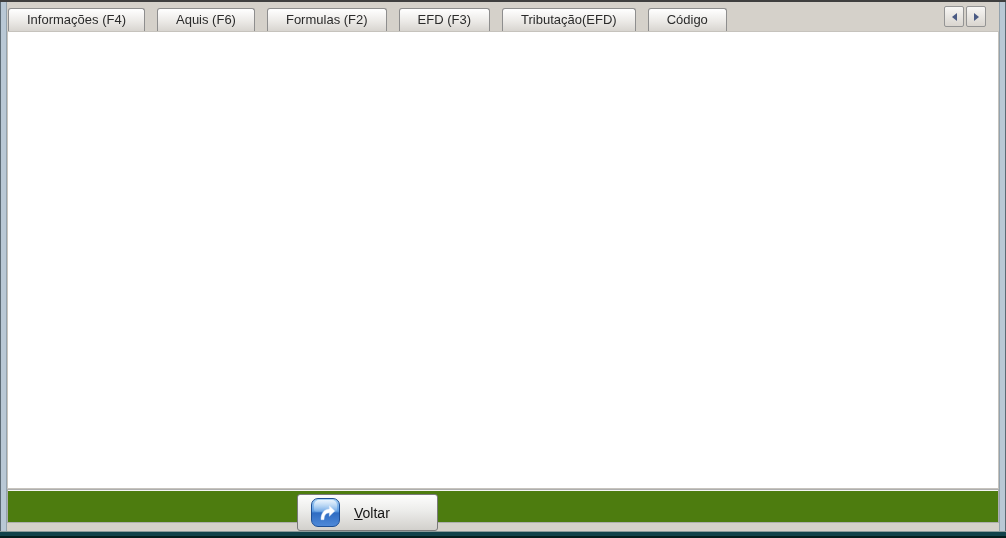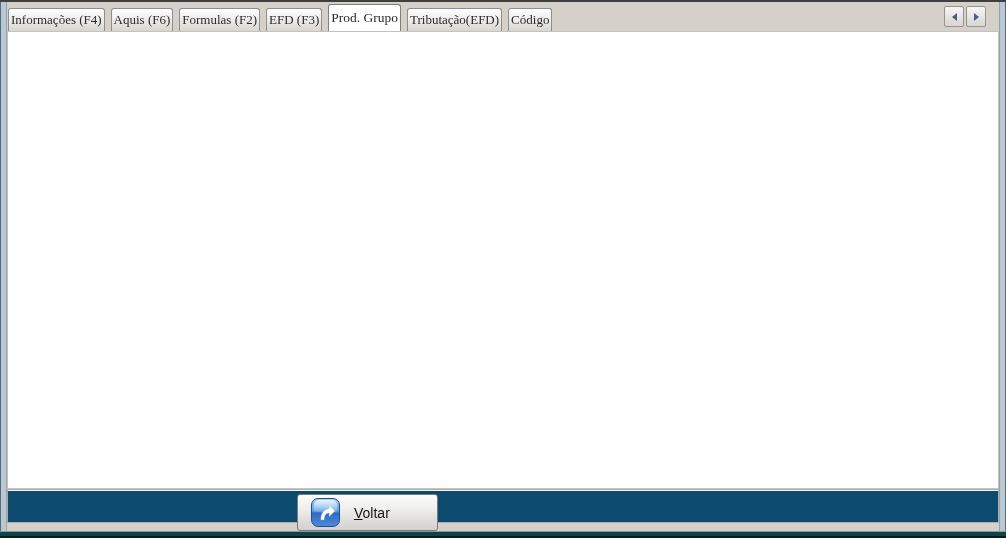--- a/index.html
+++ b/index.html
@@ -13,24 +13,24 @@
     background:linear-gradient(to right,#5c6a74 0 1px,#b9c8d5 1px 6px,#93a2ad 6px 7px);}
   .edge-right{position:absolute;right:0;top:2px;width:7px;height:529px;
     background:linear-gradient(to left,#5c6a74 0 1px,#b9c8d5 1px 6px,#93a2ad 6px 7px);}
   .edge-bottom{position:absolute;left:0;top:531px;width:1006px;height:7px;
     background:linear-gradient(to bottom,#8a9a9a 0 1px,#11424a 1px 5px,#041d1d 5px 7px);}
 
   
   .tabbar{position:absolute;left:7px;top:2px;width:992px;height:29px;background:#d5d1ca;z-index:3;}
   .tabs{position:absolute;left:1px;bottom:0;right:0;height:29px;display:flex;align-items:flex-end;overflow:hidden;}
   .tab{
-    flex:0 0 auto;height:22px;line-height:22px;padding:0 2px;margin-right:6px;
+    flex:0 0 auto;height:22px;line-height:22px;padding:0 18px;margin-right:12px;
     background:linear-gradient(180deg,#ffffff 0%,#eceae7 55%,#d8d5d0 100%);
     border:1px solid #8e8e8e;border-bottom:none;border-radius:3px 3px 0 0;
-    font-size:13px;color:#2b2b2b;white-space:nowrap;cursor:default;font-family:Liberation Serif, serif;
+    font-size:13px;color:#2b2b2b;white-space:nowrap;cursor:default;
   }
   .tab.active{
     height:27px;line-height:26px;background:#ffffff;position:relative;z-index:5;
     margin-bottom:-1px;border-color:#7f7f7f;font-size:13.5px;
   }
   .tabscroller{position:absolute;right:13px;top:4px;z-index:6;display:flex;gap:2px;}
   .tsbtn{width:18px;height:19px;background:linear-gradient(180deg,#f7f6f4,#d9d5cf);
     border:1px solid #949494;border-radius:2px;display:flex;align-items:center;justify-content:center;}
   .tri{width:0;height:0;display:inline-block;}
   .tri.left{border-top:4px solid transparent;border-bottom:4px solid transparent;border-right:5px solid #4a5a84;}
@@ -76,21 +76,21 @@
   .hscroll{position:absolute;left:0;bottom:0;width:958px;height:17px;background:#f3f1ee;
     border-top:1px solid #c6c2bb;box-sizing:border-box;}
   .hscroll .arr-left{position:absolute;left:5px;top:4px;width:0;height:0;
     border-top:4px solid transparent;border-bottom:4px solid transparent;border-right:6px solid #3a3a3a;}
   .hscroll .arr-right{position:absolute;right:22px;top:4px;width:0;height:0;
     border-top:4px solid transparent;border-bottom:4px solid transparent;border-left:6px solid #3a3a3a;}
   .hthumb{position:absolute;left:14px;top:2px;width:22px;height:12px;
     background:linear-gradient(180deg,#fbfaf9,#dedad4);border:1px solid #979289;border-radius:2px;}
 
   
-  .bottompanel{position:absolute;left:7px;top:489px;width:992px;height:34px;background:#0c4a6e;
+  .bottompanel{position:absolute;left:7px;top:489px;width:992px;height:34px;background:#4d7c0f;
     border:1px solid #aeaeae;box-sizing:border-box;box-shadow:inset 0 1px 0 #f5f4f2;z-index:4;}
   .voltar-btn{position:absolute;left:289px;top:4px;width:141px;height:37px;
     border:1px solid #7a7a7a;border-radius:3px;box-sizing:border-box;
     background:linear-gradient(180deg,#fdfdfd 0%,#ececea 45%,#d2d0cc 100%);
     display:flex;align-items:center;gap:14px;padding-left:13px;cursor:default;}
   .voltar-icon{position:relative;width:29px;height:29px;border-radius:7px;
     border:1px solid #1d4f96;box-sizing:border-box;
     background:linear-gradient(180deg,#a9d2f6 0%,#5e9de2 45%,#2f6cc2 52%,#4e89d8 100%);
     display:flex;align-items:center;justify-content:center;}
   .voltar-icon::after{content:"";position:absolute;left:2px;right:2px;top:1px;height:12px;
@@ -115,23 +115,20 @@
   </div>
         <div class="tab">
     <span>Aquis (F6)</span>
   </div>
         <div class="tab">
     <span>Formulas (F2)</span>
   </div>
         <div class="tab">
     <span>EFD (F3)</span>
   </div>
-        <div class="tab active">
-    <span>Prod. Grupo</span>
-  </div>
         <div class="tab">
     <span>Tributação(EFD)</span>
   </div>
         <div class="tab">
     <span>Código</span>
   </div>
       </div>
     <div class="tabscroller">
       <div class="tsbtn">
         <span class="tri left"></span>

